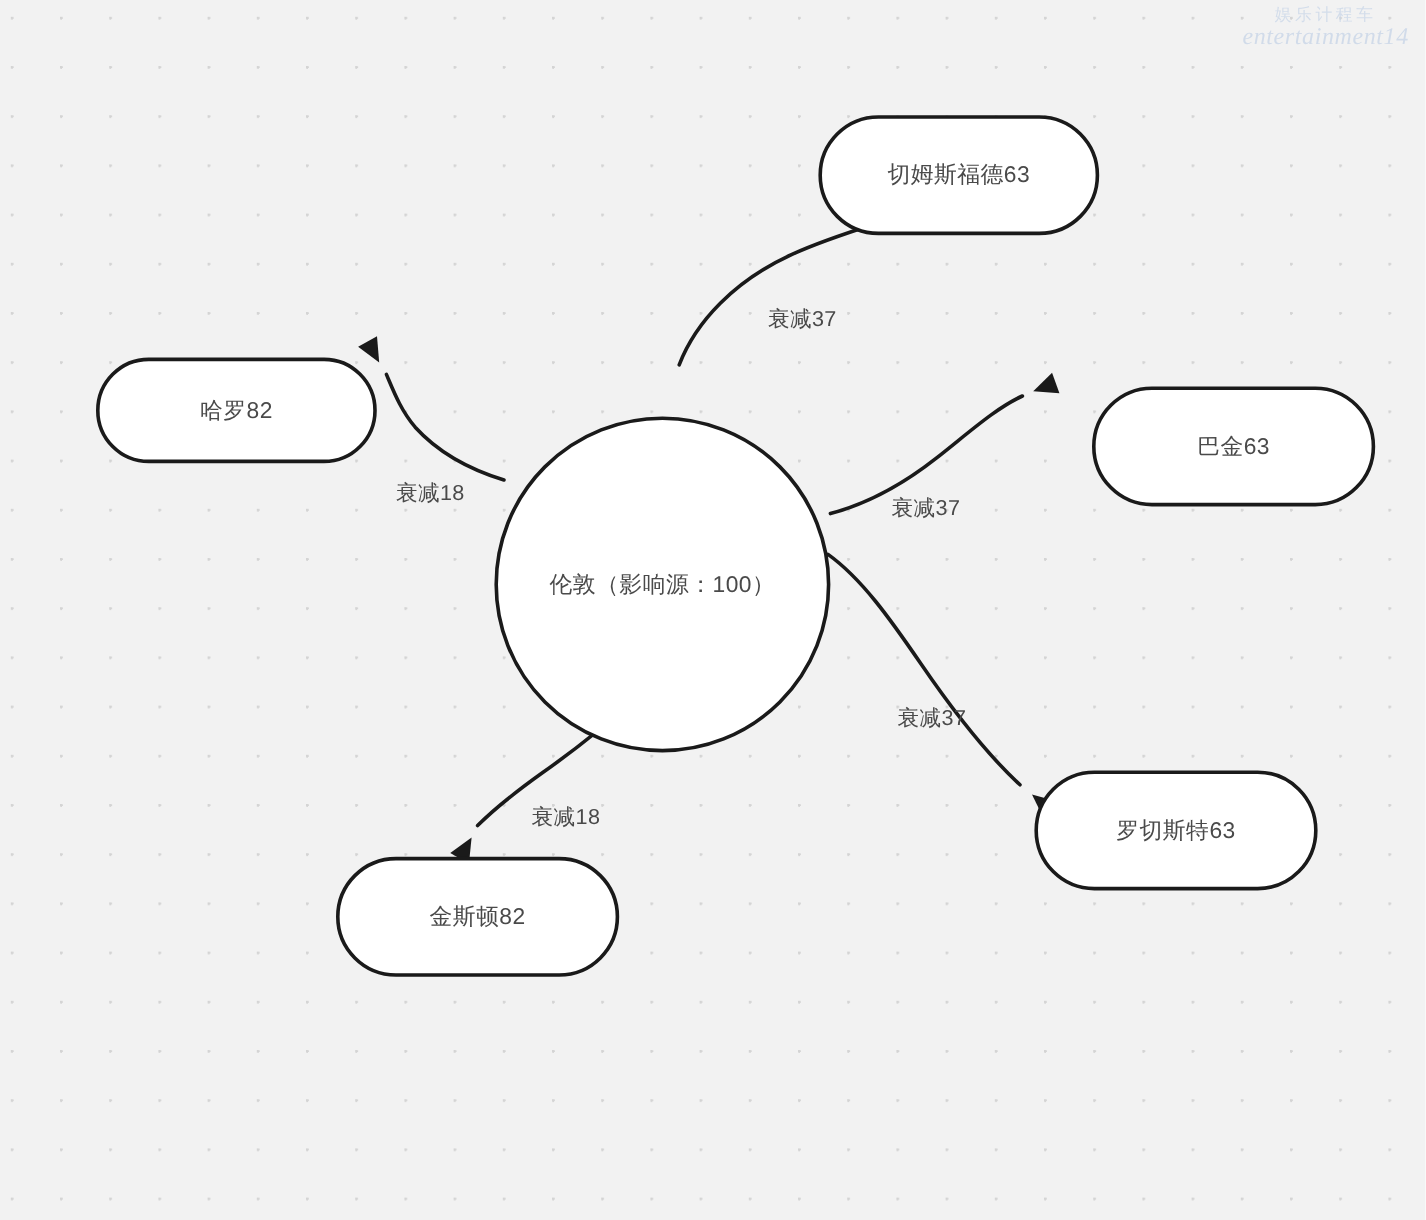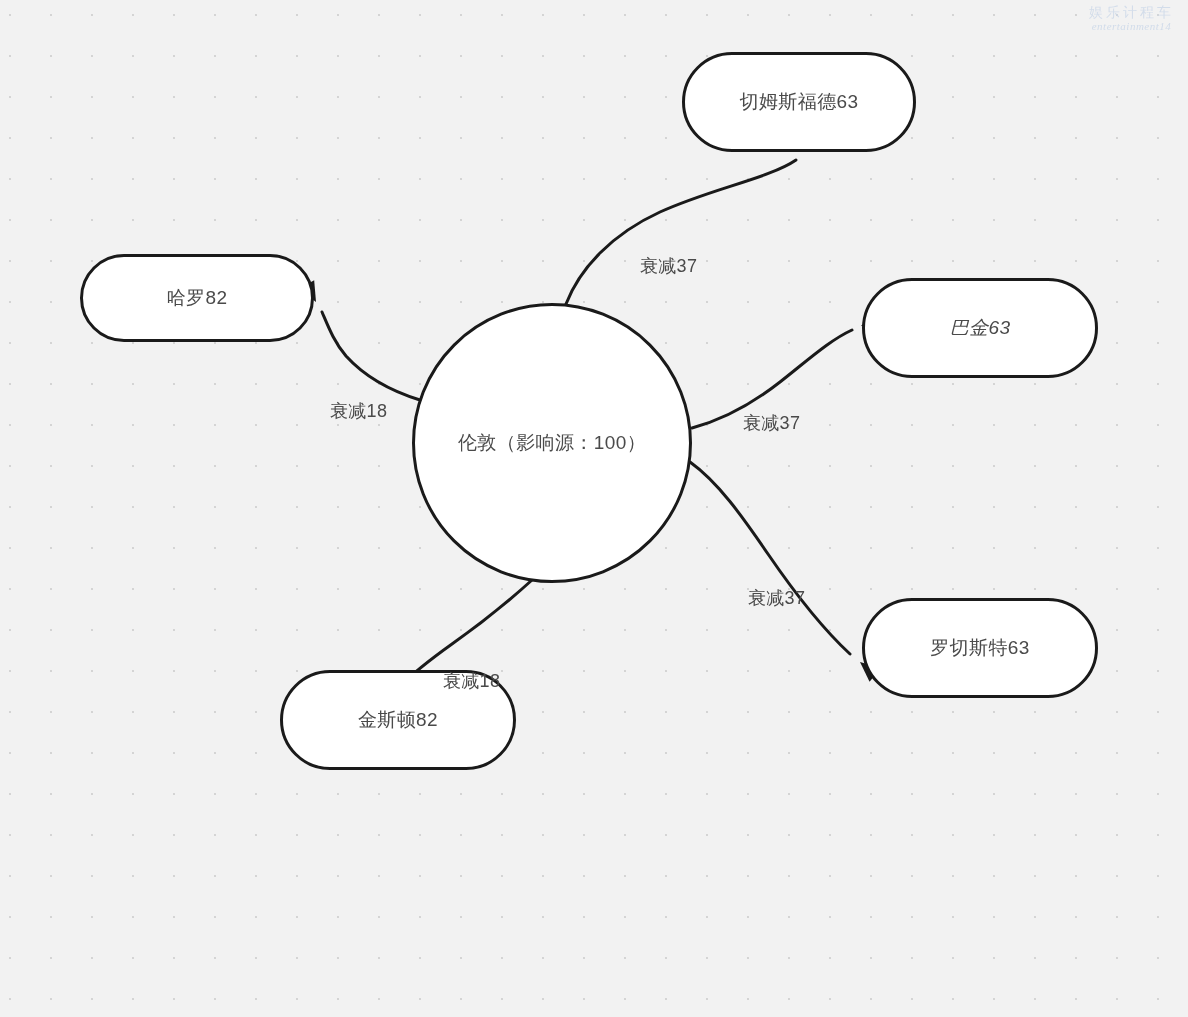--- a/index.html
+++ b/index.html
@@ -33,20 +33,21 @@
     background: #ffffff;
     border: 3px solid #1a1a1a;
     display: flex;
     align-items: center;
     justify-content: center;
     text-align: center;
     color: #4a4a4a;
     font-size: 19px;
     letter-spacing: 0.4px;
     white-space: nowrap;
+    margin-top: 44px;
   }
   .node.pill {
     border-radius: 999px;
   }
   .node.circle {
     border-radius: 50%;
   }
   .node-label {
     display: block;
     padding: 0 12px;
@@ -73,21 +74,21 @@
     color: #c9d6e8;
     font-size: 14px;
     letter-spacing: 3px;
     opacity: 0.75;
   }
   #watermark .wm-en {
     display: block;
     color: #c9d6e8;
     font-family: "Liberation Serif", "DejaVu Serif", serif;
     font-style: italic;
-    font-size: 11px;
+    font-size: 20px;
     letter-spacing: 0.5px;
     opacity: 0.8;
     margin-top: -2px;
     text-align: center;
   }
 </style>
 </head>
 <body>
 
 <div id="canvas">
@@ -108,21 +109,21 @@
   <div id="node-layer">
       <div class="node circle" style="left: 412px; top: 303px; width: 280px; height: 280px;">
         <span class="node-label">伦敦（影响源：100）</span>
       </div>
       <div class="node pill" style="left: 682px; top: 52px; width: 234px; height: 100px;">
         <span class="node-label">切姆斯福德63</span>
       </div>
       <div class="node pill" style="left: 80px; top: 254px; width: 234px; height: 88px;">
         <span class="node-label">哈罗82</span>
       </div>
-      <div class="node pill" style="left: 862px; top: 278px; width: 236px; height: 100px; font-style: italic;">
+      <div class="node pill" style="left: 910px; top: 278px; width: 236px; height: 100px;">
         <span class="node-label">巴金63</span>
       </div>
       <div class="node pill" style="left: 862px; top: 598px; width: 236px; height: 100px;">
         <span class="node-label">罗切斯特63</span>
       </div>
       <div class="node pill" style="left: 280px; top: 670px; width: 236px; height: 100px;">
         <span class="node-label">金斯顿82</span>
       </div>
     </div>
   <div id="label-layer">

